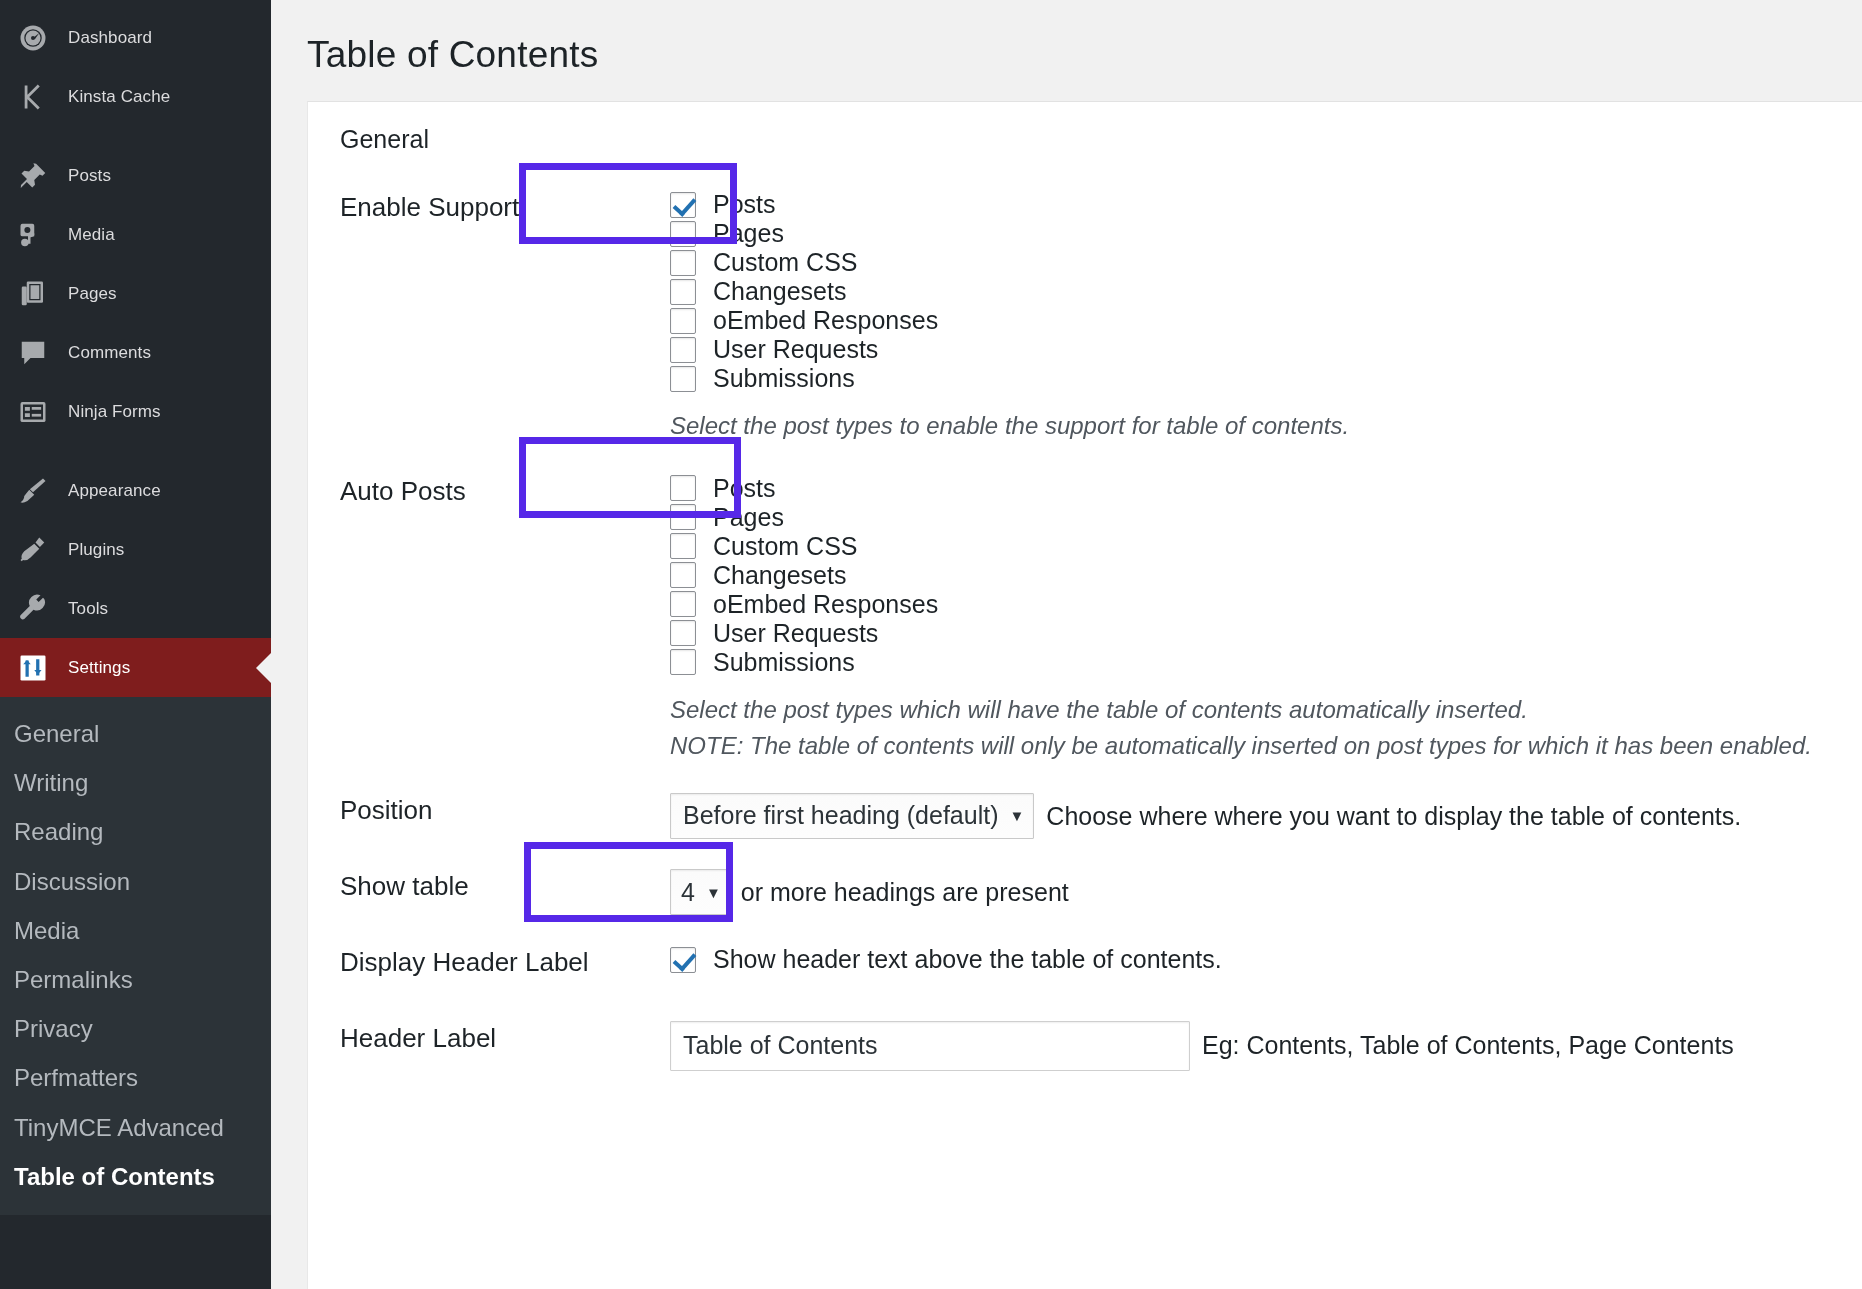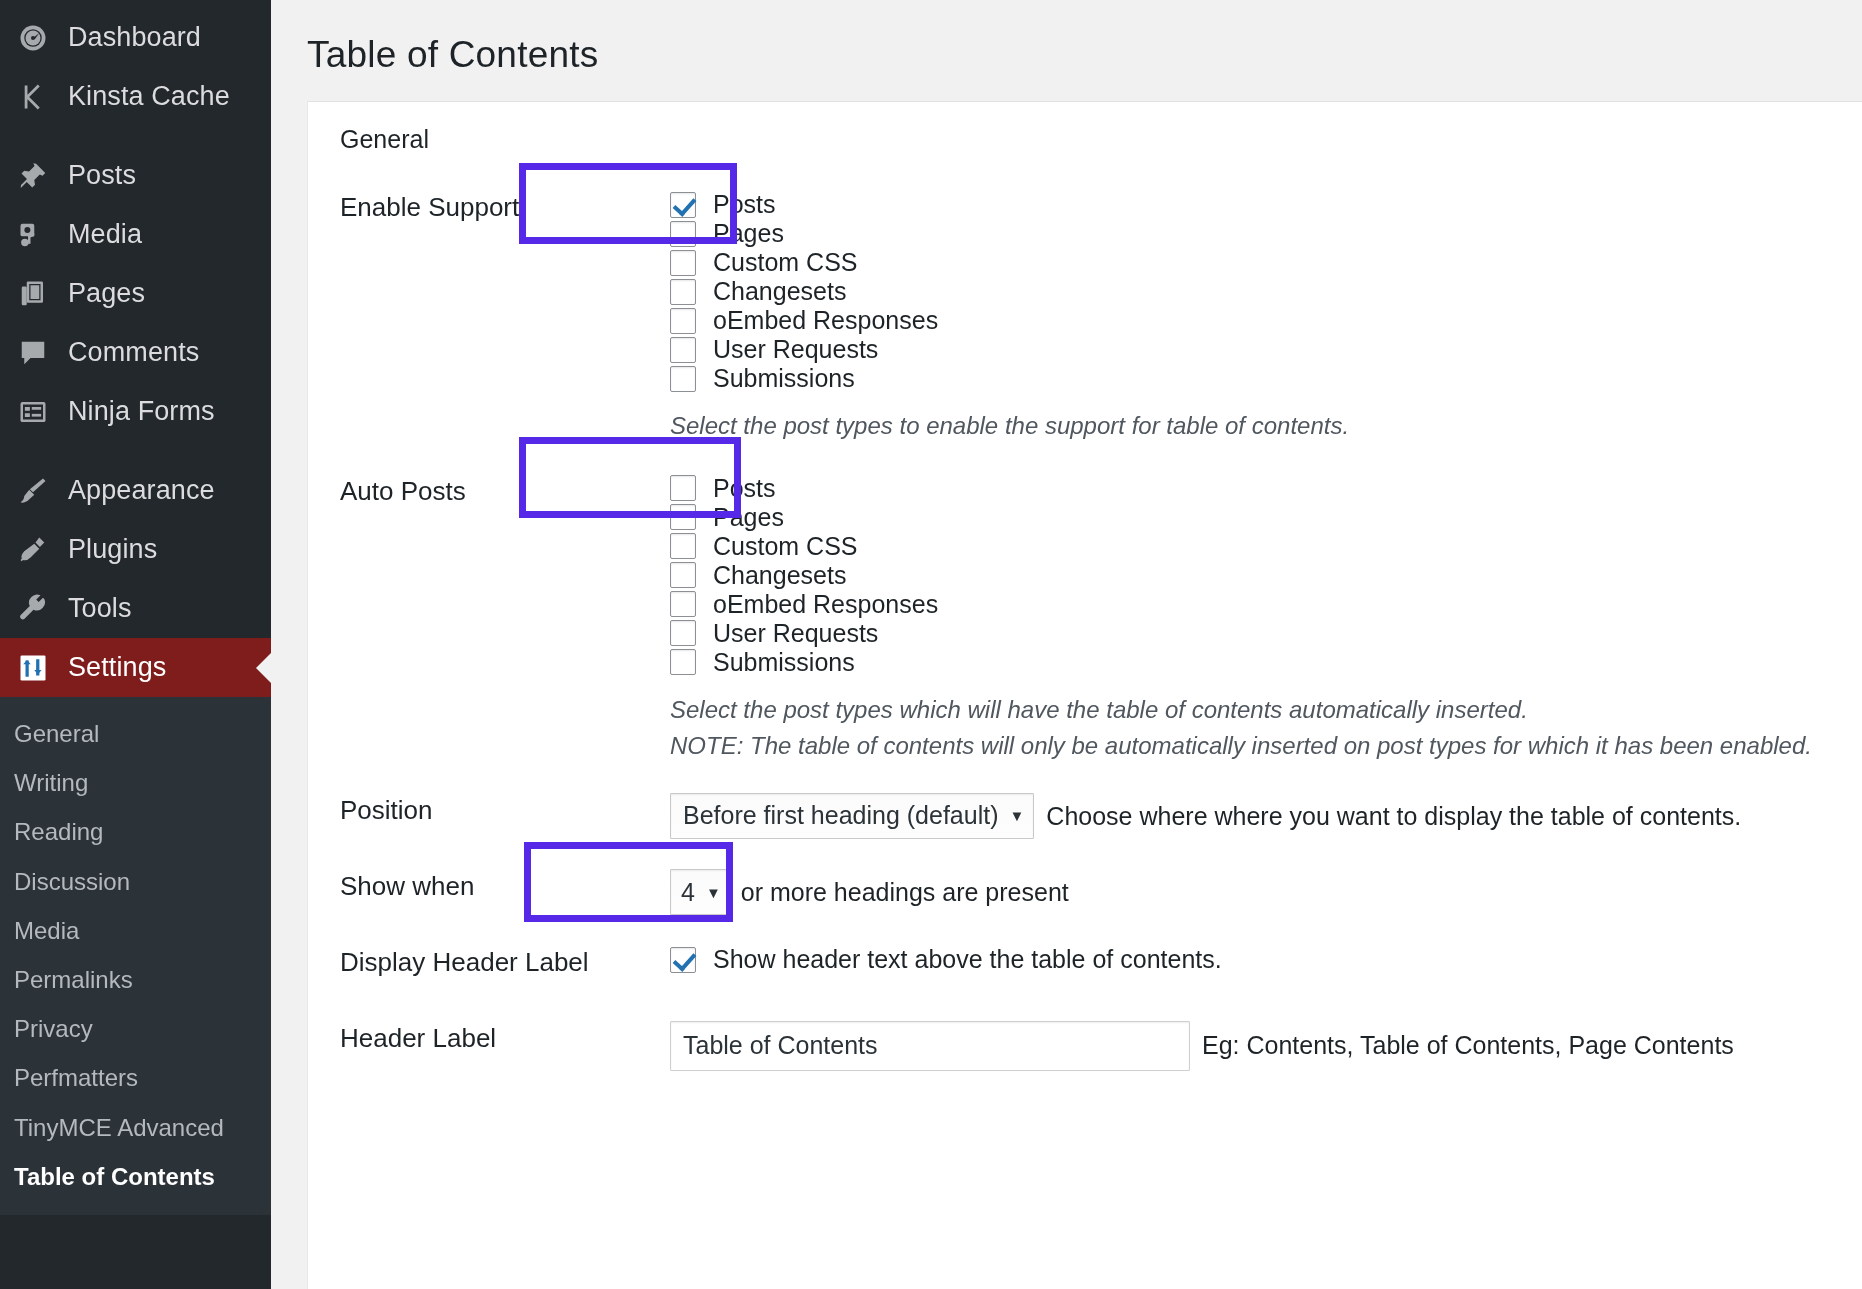--- a/index.html
+++ b/index.html
@@ -17,21 +17,21 @@
     background: #23282d;
     color: #b4b9be;
     position: relative;
     overflow: hidden;
   }
   .menu-top { padding-top: 8px; }
   .menu-item {
     display: flex; align-items: center;
     height: 59px;
     padding-left: 10px;
-    font-size: 27px;
+    font-size: 17px;
     color: #dcdcde;
     letter-spacing: .1px;
     position: relative;
   }
   .menu-item .mi-icon {
     width: 46px; min-width: 46px; height: 40px;
     display: flex; align-items: center; justify-content: center;
     margin-right: 12px;
     color: #a7aaad;
   }
@@ -426,21 +426,21 @@
                 <span class="select">
                   <span class="sel-val">Before first heading (default)</span>
                   <span class="caret">▼</span>
                 </span>
                 <span class="after-text">Choose where where you want to display the table of contents.</span>
               </div>
             </td>
           </tr>
 
           <tr>
-            <th>Show when</th>
+            <th>Show table</th>
             <td>
               <div class="cell-inner inline-row">
                 <span class="select narrow">
                   <span class="sel-val">4</span>
                   <span class="caret">▼</span>
                 </span>
                 <span class="after-text">or more headings are present</span>
               </div>
             </td>
           </tr>

